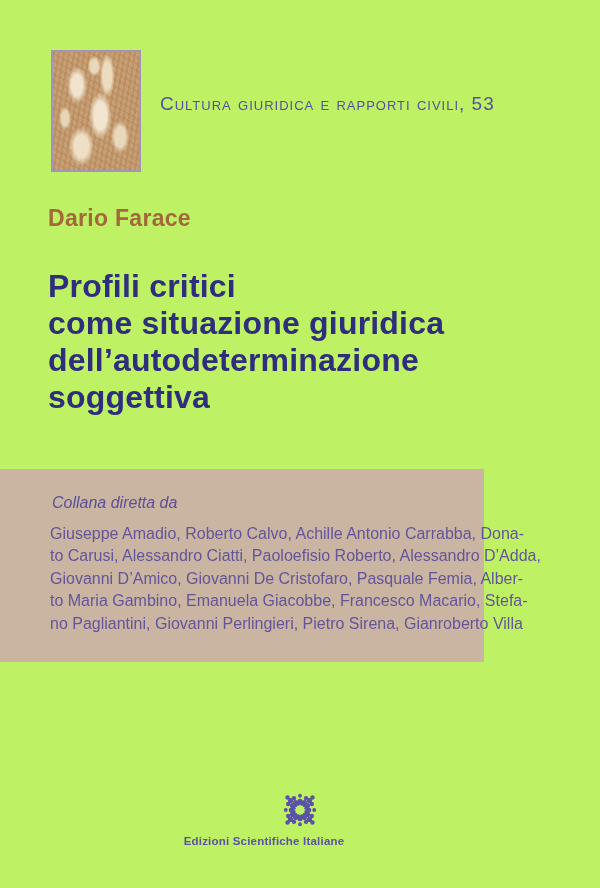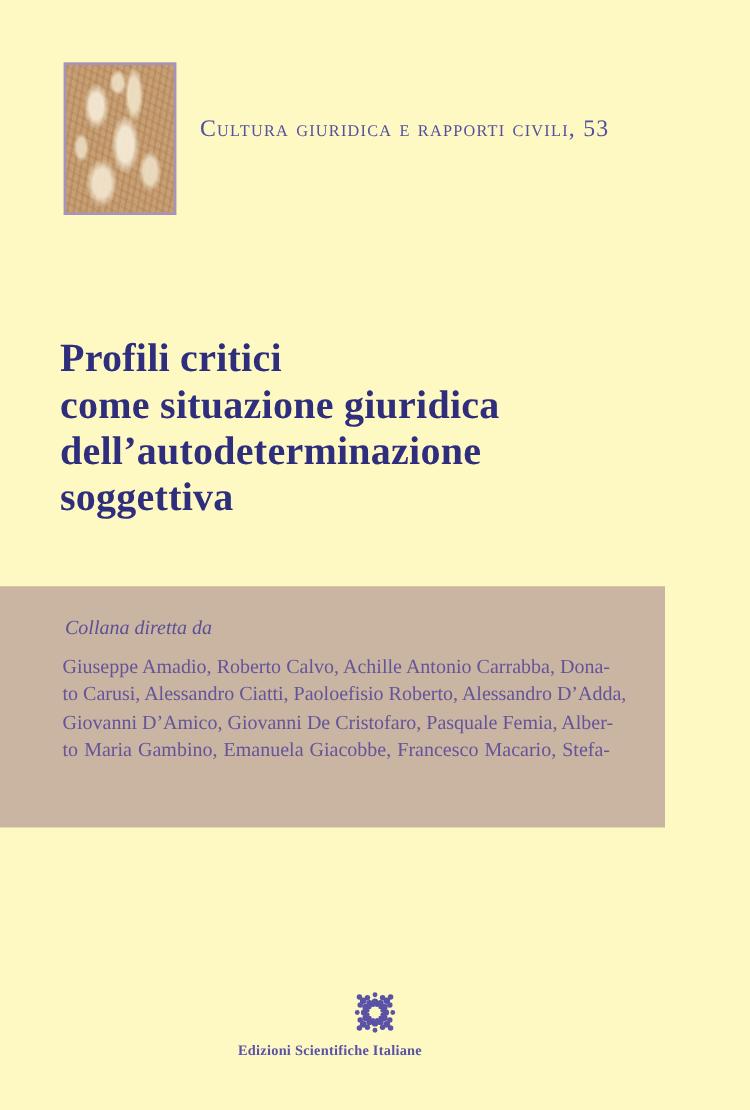--- a/index.html
+++ b/index.html
@@ -1,18 +1,18 @@
 <!DOCTYPE html>
 <html><head>
 <meta charset="utf-8">
 <style>
   html,body{margin:0;padding:0;background:#ffffff;}
   .cover{
-    position:relative;width:600px;height:888px;background:#fef9c3;overflow:hidden;
-    font-family:Liberation Serif, serif;
+    position:relative;width:600px;height:888px;background:#bef264;overflow:hidden;
+    font-family:Liberation Sans, sans-serif;
   }
   
   .woodcut{
     position:absolute;left:51px;top:50px;width:86px;height:118px;
     border:2px solid #a593bd;box-sizing:content-box;
     background-color:#c79f74;
     background-image:
       radial-gradient(ellipse 14px 26px at 28% 28%, rgba(246,236,216,.9) 0 40%, transparent 72%),
       radial-gradient(ellipse 10px 30px at 63% 20%, rgba(243,231,206,.85) 0 45%, transparent 75%),
       radial-gradient(ellipse 16px 34px at 55% 54%, rgba(248,238,218,.9) 0 40%, transparent 70%),
@@ -33,21 +33,21 @@
     font-size:23px;font-weight:bold;color:#a2683c;letter-spacing:.3px;
   }
   .book-title{
     position:absolute;left:48px;top:268px;width:500px;margin:0;
     font-size:32px;font-weight:bold;line-height:37px;color:#2e2e7c;
     letter-spacing:.2px;
   }
   .book-title span{display:block;}
   
   .band{
-    position:absolute;left:0;top:469px;width:532px;height:193px;
+    position:absolute;left:0;top:469px;width:484px;height:193px;
     background:#c9b5a2;box-sizing:border-box;padding:25px 44px 0 50px;
     color:#64549a;
   }
   .band .collana{
     font-style:italic;font-size:16px;margin:0 0 11px 2px;color:#5c4f96;
   }
   .band .dir-line{
     font-size:16px;line-height:22.4px;
     text-align:justify;text-align-last:justify;white-space:nowrap;
   }
@@ -62,34 +62,36 @@
 </style>
 </head>
 <body>
 
 <div class="cover">
 
   <div class="woodcut"></div>
 
   <div class="series-title">Cultura giuridica e rapporti civili, 53</div>
 
+  <div class="author">Dario Farace</div>
 
   <h1 class="book-title">
     <span>Profili critici</span>
     <span>come situazione giuridica</span>
     <span>dell’autodeterminazione</span>
     <span>soggettiva</span>
   </h1>
 
   <div class="band">
     <p class="collana">Collana diretta da</p>
     <div class="dir-line">Giuseppe Amadio, Roberto Calvo, Achille Antonio Carrabba, Dona-</div>
     <div class="dir-line">to Carusi, Alessandro Ciatti, Paoloefisio Roberto, Alessandro D’Adda,</div>
     <div class="dir-line">Giovanni D’Amico, Giovanni De Cristofaro, Pasquale Femia, Alber-</div>
     <div class="dir-line">to Maria Gambino, Emanuela Giacobbe, Francesco Macario, Stefa-</div>
+    <div class="dir-line">no Pagliantini, Giovanni Perlingieri, Pietro Sirena, Gianroberto Villa</div>
   </div>
 
   <div class="logo-wrap">
     <svg width="46" height="44" viewBox="0 0 48 48" fill="#5a52a6" xmlns="http://www.w3.org/2000/svg">
 
       <circle cx="33.5" cy="24" r="2.8"></circle>
         <circle cx="32.2" cy="28.8" r="2.8"></circle>
       <circle cx="28.8" cy="32.2" r="2.8"></circle>
         <circle cx="24" cy="33.5" r="2.8"></circle>
       <circle cx="19.2" cy="32.2" r="2.8"></circle>

